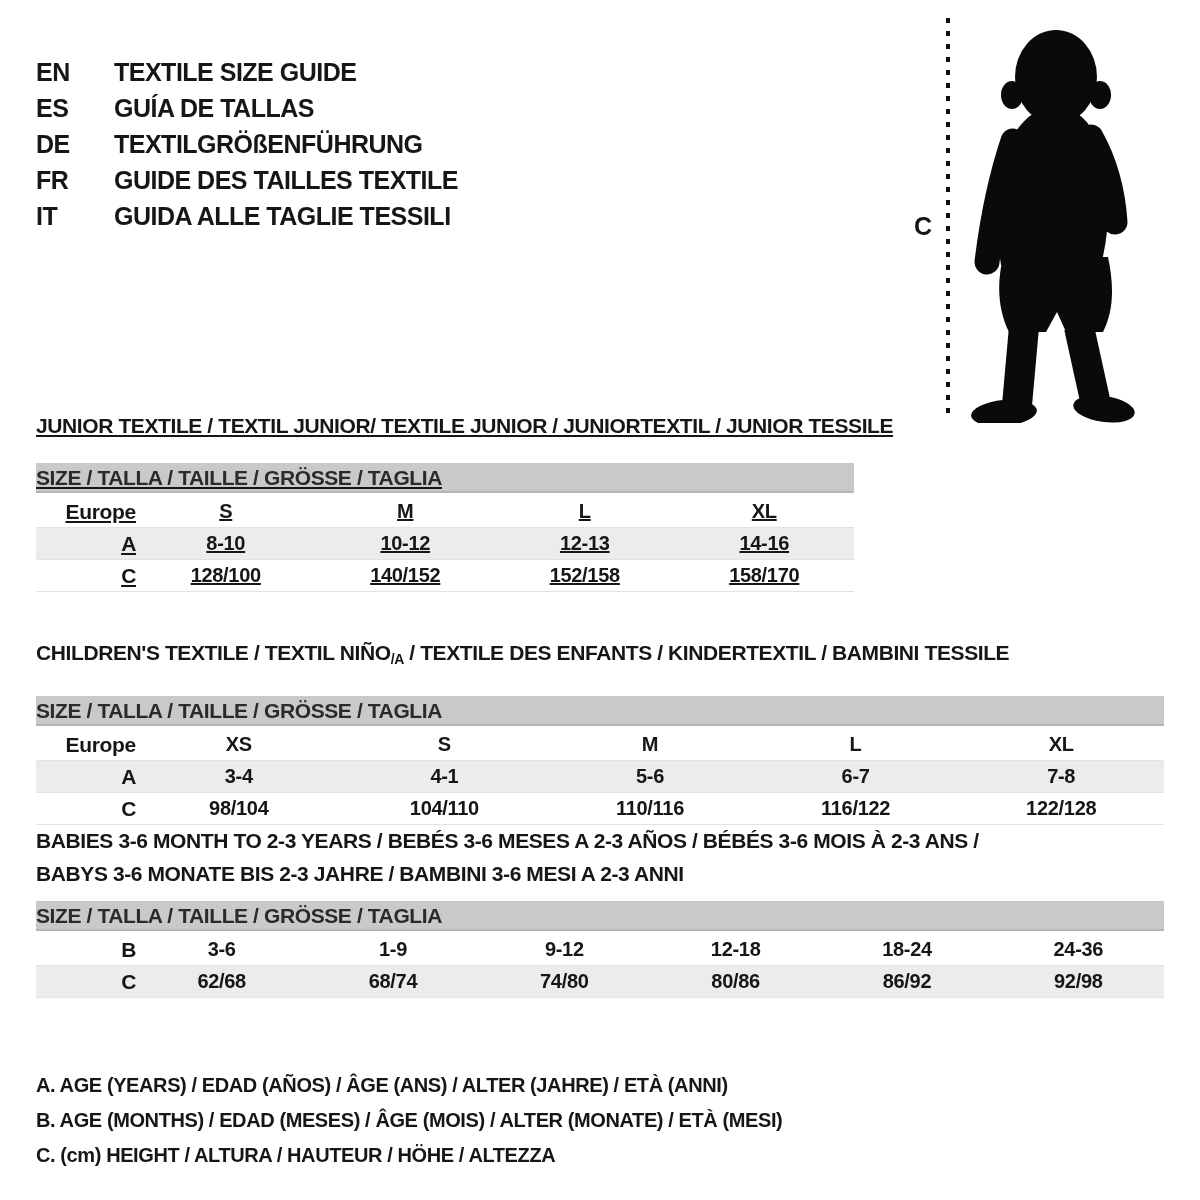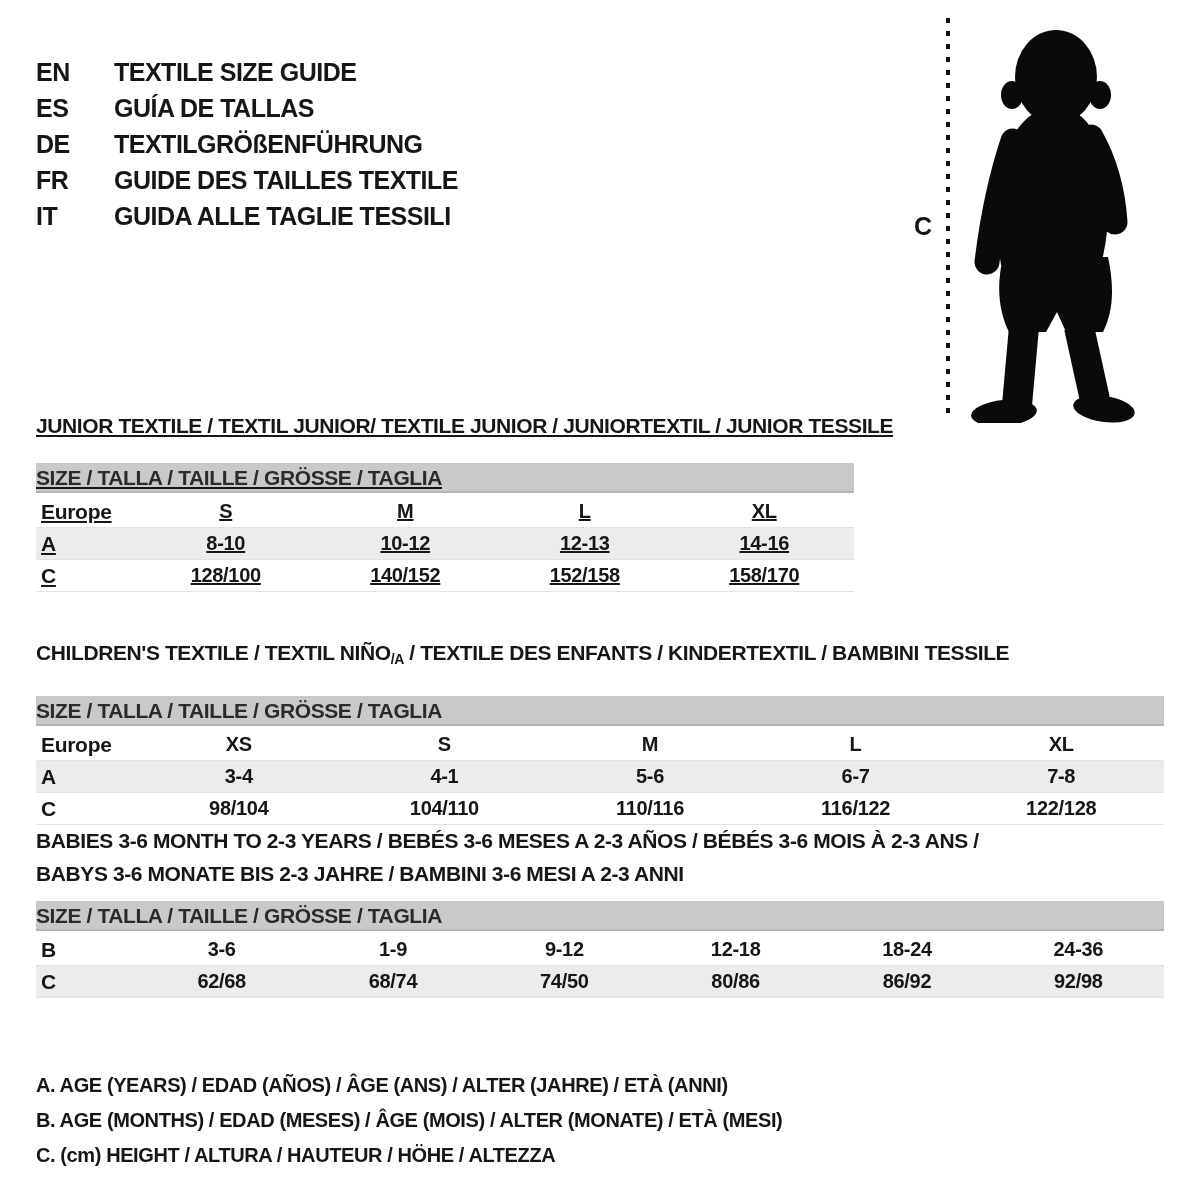--- a/index.html
+++ b/index.html
@@ -29,21 +29,21 @@
   .size-header-bar{
     height:30px;line-height:29px;background:#c9c9c9;
     padding-left:0;font-size:21px;letter-spacing:-0.4px;
     border-bottom:2px solid #b5b5b5;box-sizing:border-box;color:#2a2a2a;
   }
   table.size-table{width:100%;border-collapse:collapse;margin-top:3px;table-layout:fixed;}
   table.size-table td{
     height:31px;font-size:20px;letter-spacing:-0.3px;text-align:center;
     padding:0;border-bottom:1px solid #e2e2e2;
   }
-  table.size-table td.label-cell{text-align:left;padding-left:5px;font-size:21px;margin-top:30px;}
+  table.size-table td.label-cell{text-align:right;padding-left:5px;font-size:21px;margin-top:30px;}
   tr.shaded td{background:#ececec;}
   col.col-label{width:100px;}
   
   .legend{position:absolute;left:36px;top:1068px;}
   .legend-line{font-size:20px;line-height:35px;letter-spacing:-0.4px;white-space:nowrap;}
 </style>
 </head>
 <body>
 
 <div class="lang-list">
@@ -200,21 +200,21 @@
       <td>1-9</td>
       <td>9-12</td>
       <td>12-18</td>
       <td>18-24</td>
       <td>24-36</td>
     </tr>
     <tr class="shaded">
       <td class="label-cell">C</td>
       <td>62/68</td>
       <td>68/74</td>
-      <td>74/50</td>
+      <td>74/80</td>
       <td>80/86</td>
       <td>86/92</td>
       <td>92/98</td>
     </tr>
   </tbody>
     </table>
 </div>
 
 <div class="legend">
   <div class="legend-line">A. AGE (YEARS) / EDAD (AÑOS) / ÂGE (ANS) / ALTER (JAHRE) / ETÀ (ANNI)</div>

